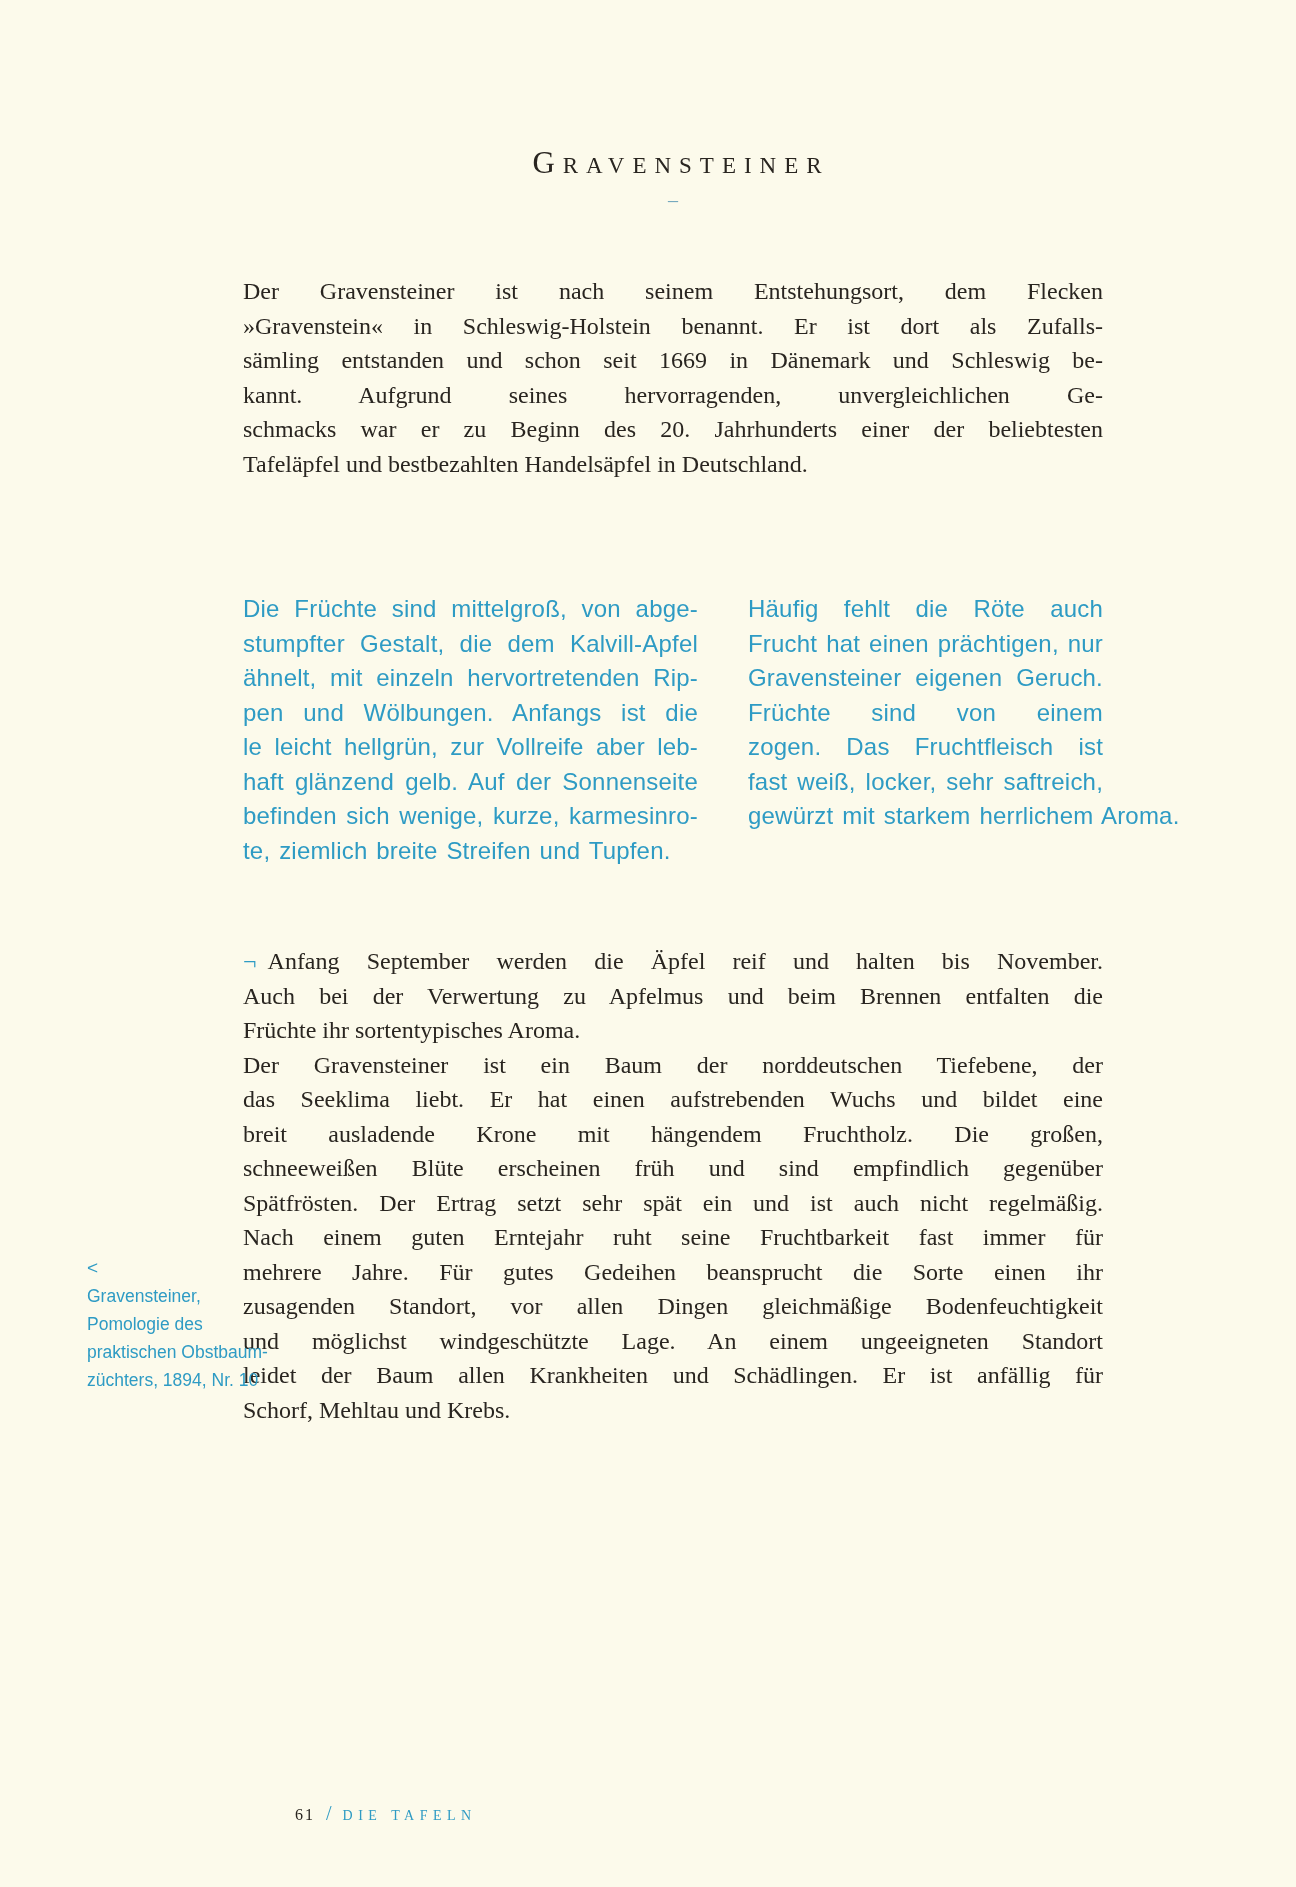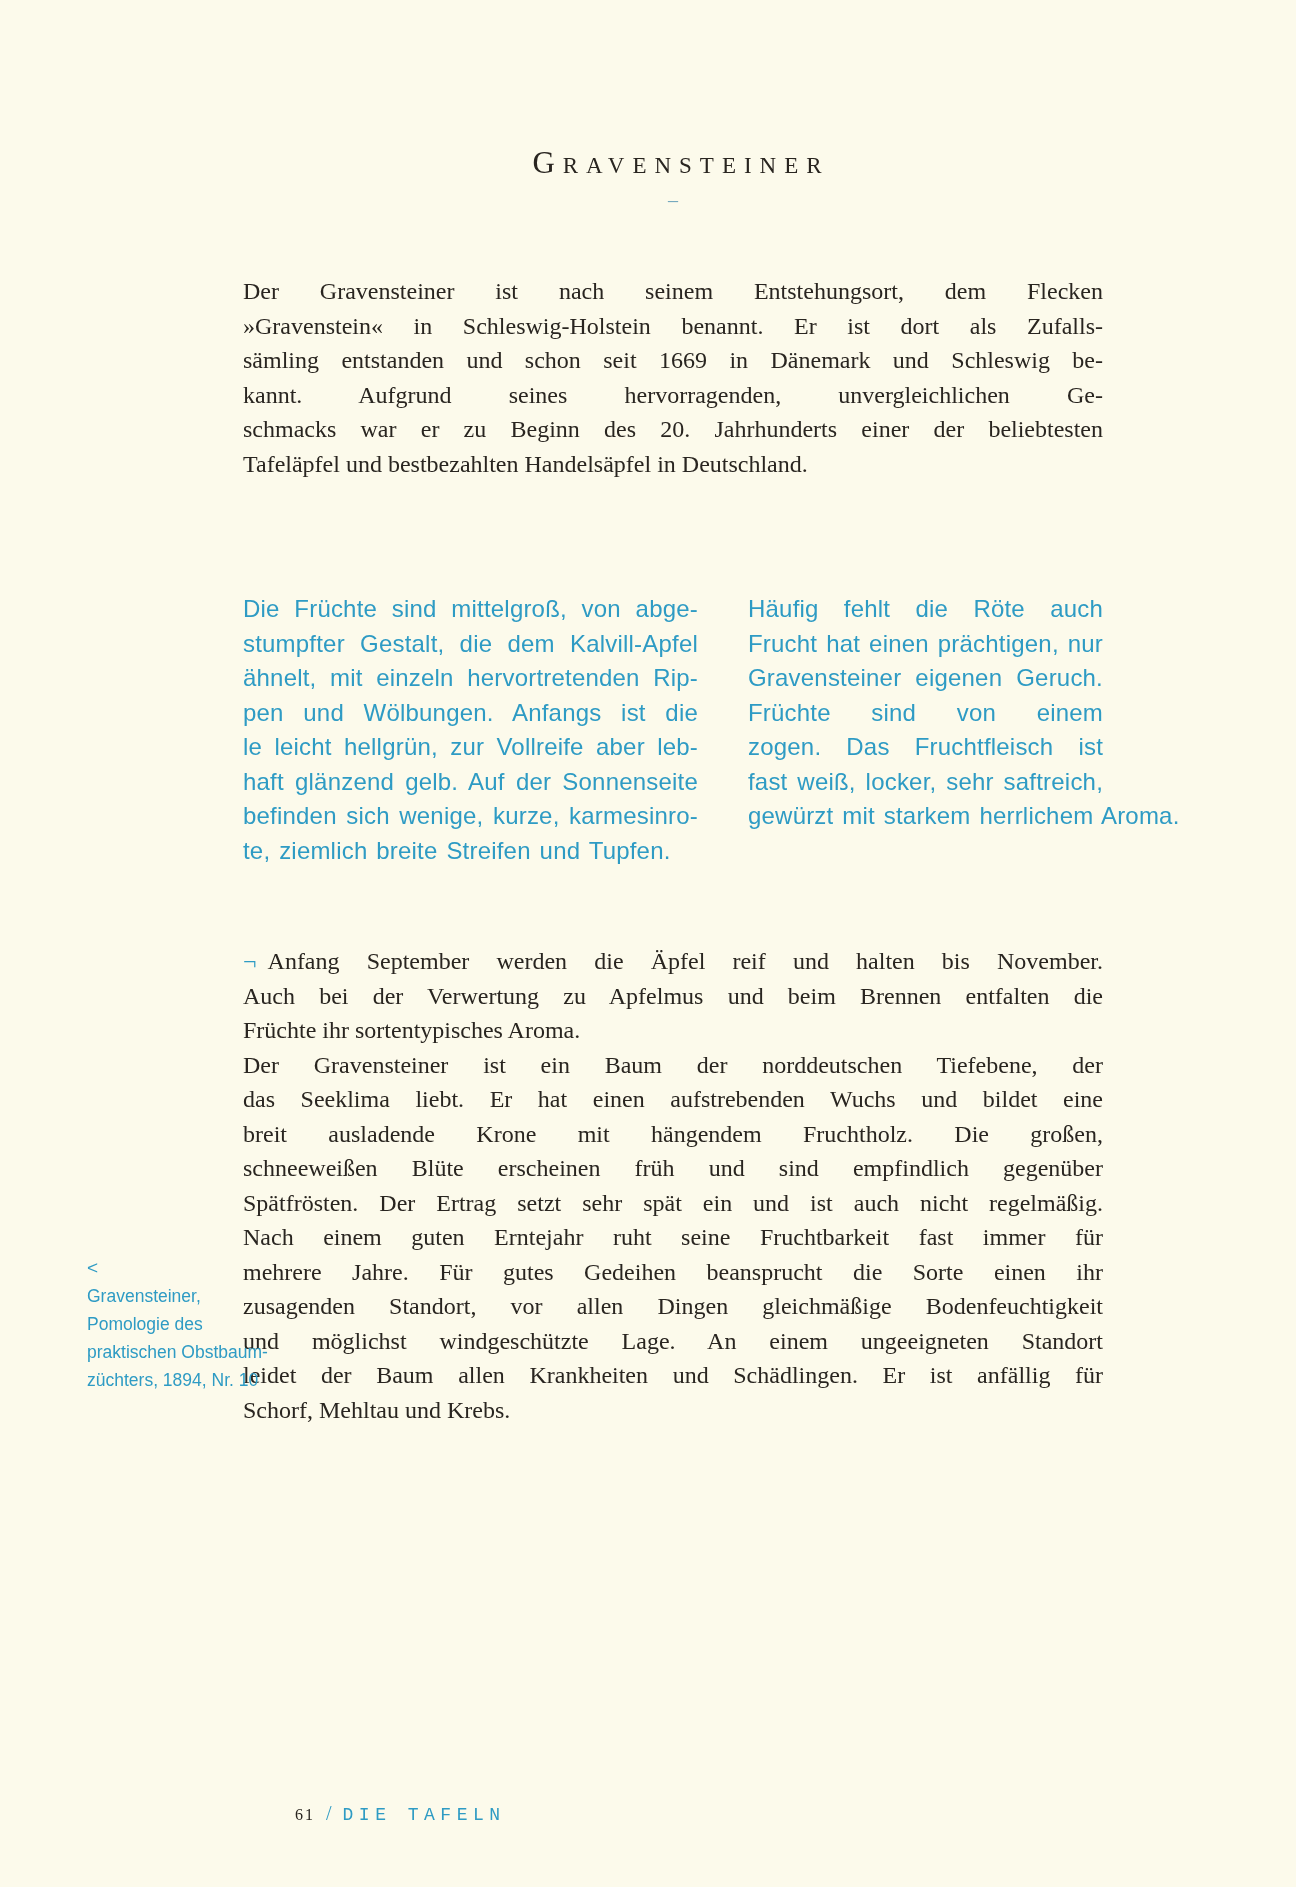--- a/index.html
+++ b/index.html
@@ -67,22 +67,22 @@
   }
   .footer .pagenum{
     font-family:"Liberation Serif",serif;
     font-size:16px;color:var(--ink);letter-spacing:2px;
   }
   .footer .sep{
     font-family:"Liberation Serif",serif;
     font-size:20px;color:var(--accent);
   }
   .footer .section{
-    font-family:Liberation Mono, monospace;
-    font-size:18px;color:var(--accent);
+    font-family:Liberation Serif, serif;
+    font-size:14px;color:var(--accent);
     letter-spacing:5.5px;text-transform:uppercase;
   }
 </style>
 </head>
 <body>
 
 <div class="page">
 
   <h1 class="title">GRAVENSTEINER</h1>
 

